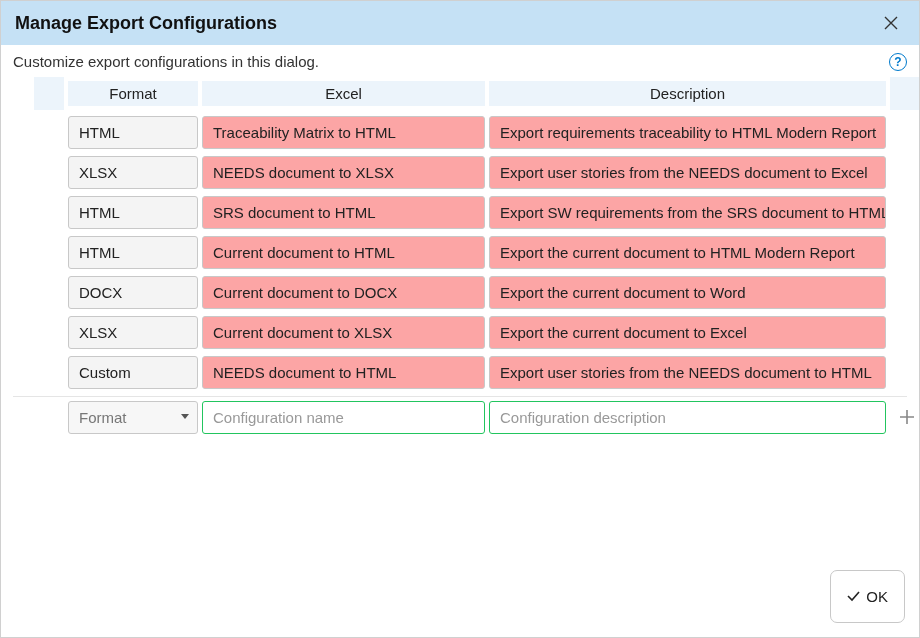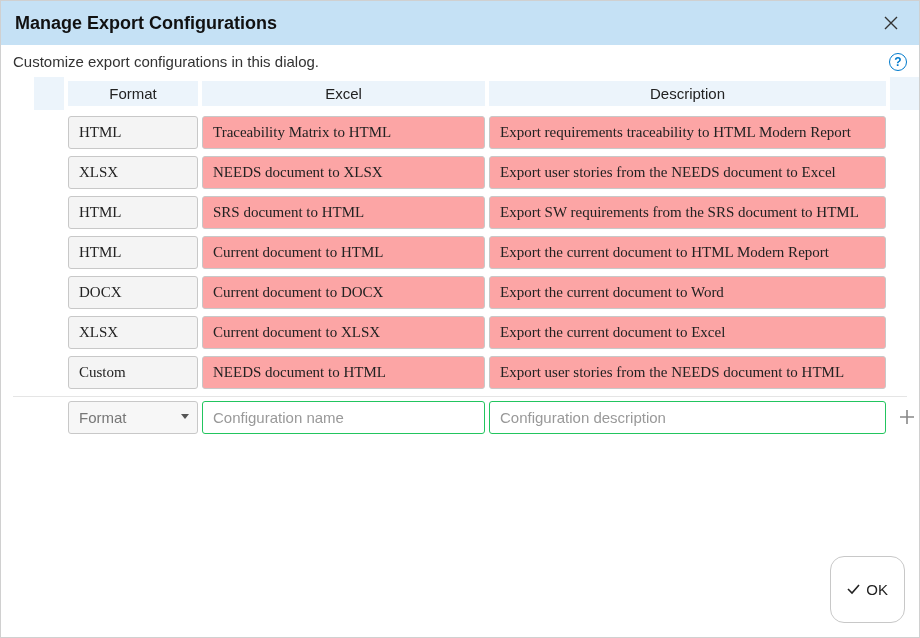--- a/index.html
+++ b/index.html
@@ -97,21 +97,21 @@
       padding: 4px 0;
       font-size: 15px;
       color: #222;
     }
 
     .grid-header .handle-col { background: #ecf4fb; }
     .grid-header .action-col { background: #ecf4fb; }
 
     .grid-body { overflow-y: auto; }
 
-    .grid-row { height: 36px; font-family: Liberation Serif, serif; }
+    .grid-row { height: 36px; }
 
     .cell {
       border: 1px solid #c8c8c8;
       border-radius: 3px;
       padding: 6px 10px;
       font-size: 15px;
       color: #222;
       white-space: nowrap;
       overflow: hidden;
       text-overflow: clip;
@@ -193,22 +193,22 @@
     .footer {
       padding: 14px;
       display: flex;
       justify-content: flex-end;
       gap: 8px;
     }
 
     .btn {
       border: 1px solid #c8c8c8;
       background: #fff;
-      border-radius: 14px;
-      padding: 24px 16px;
+      border-radius: 7px;
+      padding: 17px 16px;
       font-size: 15px;
       font-family: inherit;
       cursor: pointer;
       display: flex;
       align-items: center;
       gap: 6px;
       color: #222;
     }
 
     .btn svg { width: 13px; height: 11px; }

